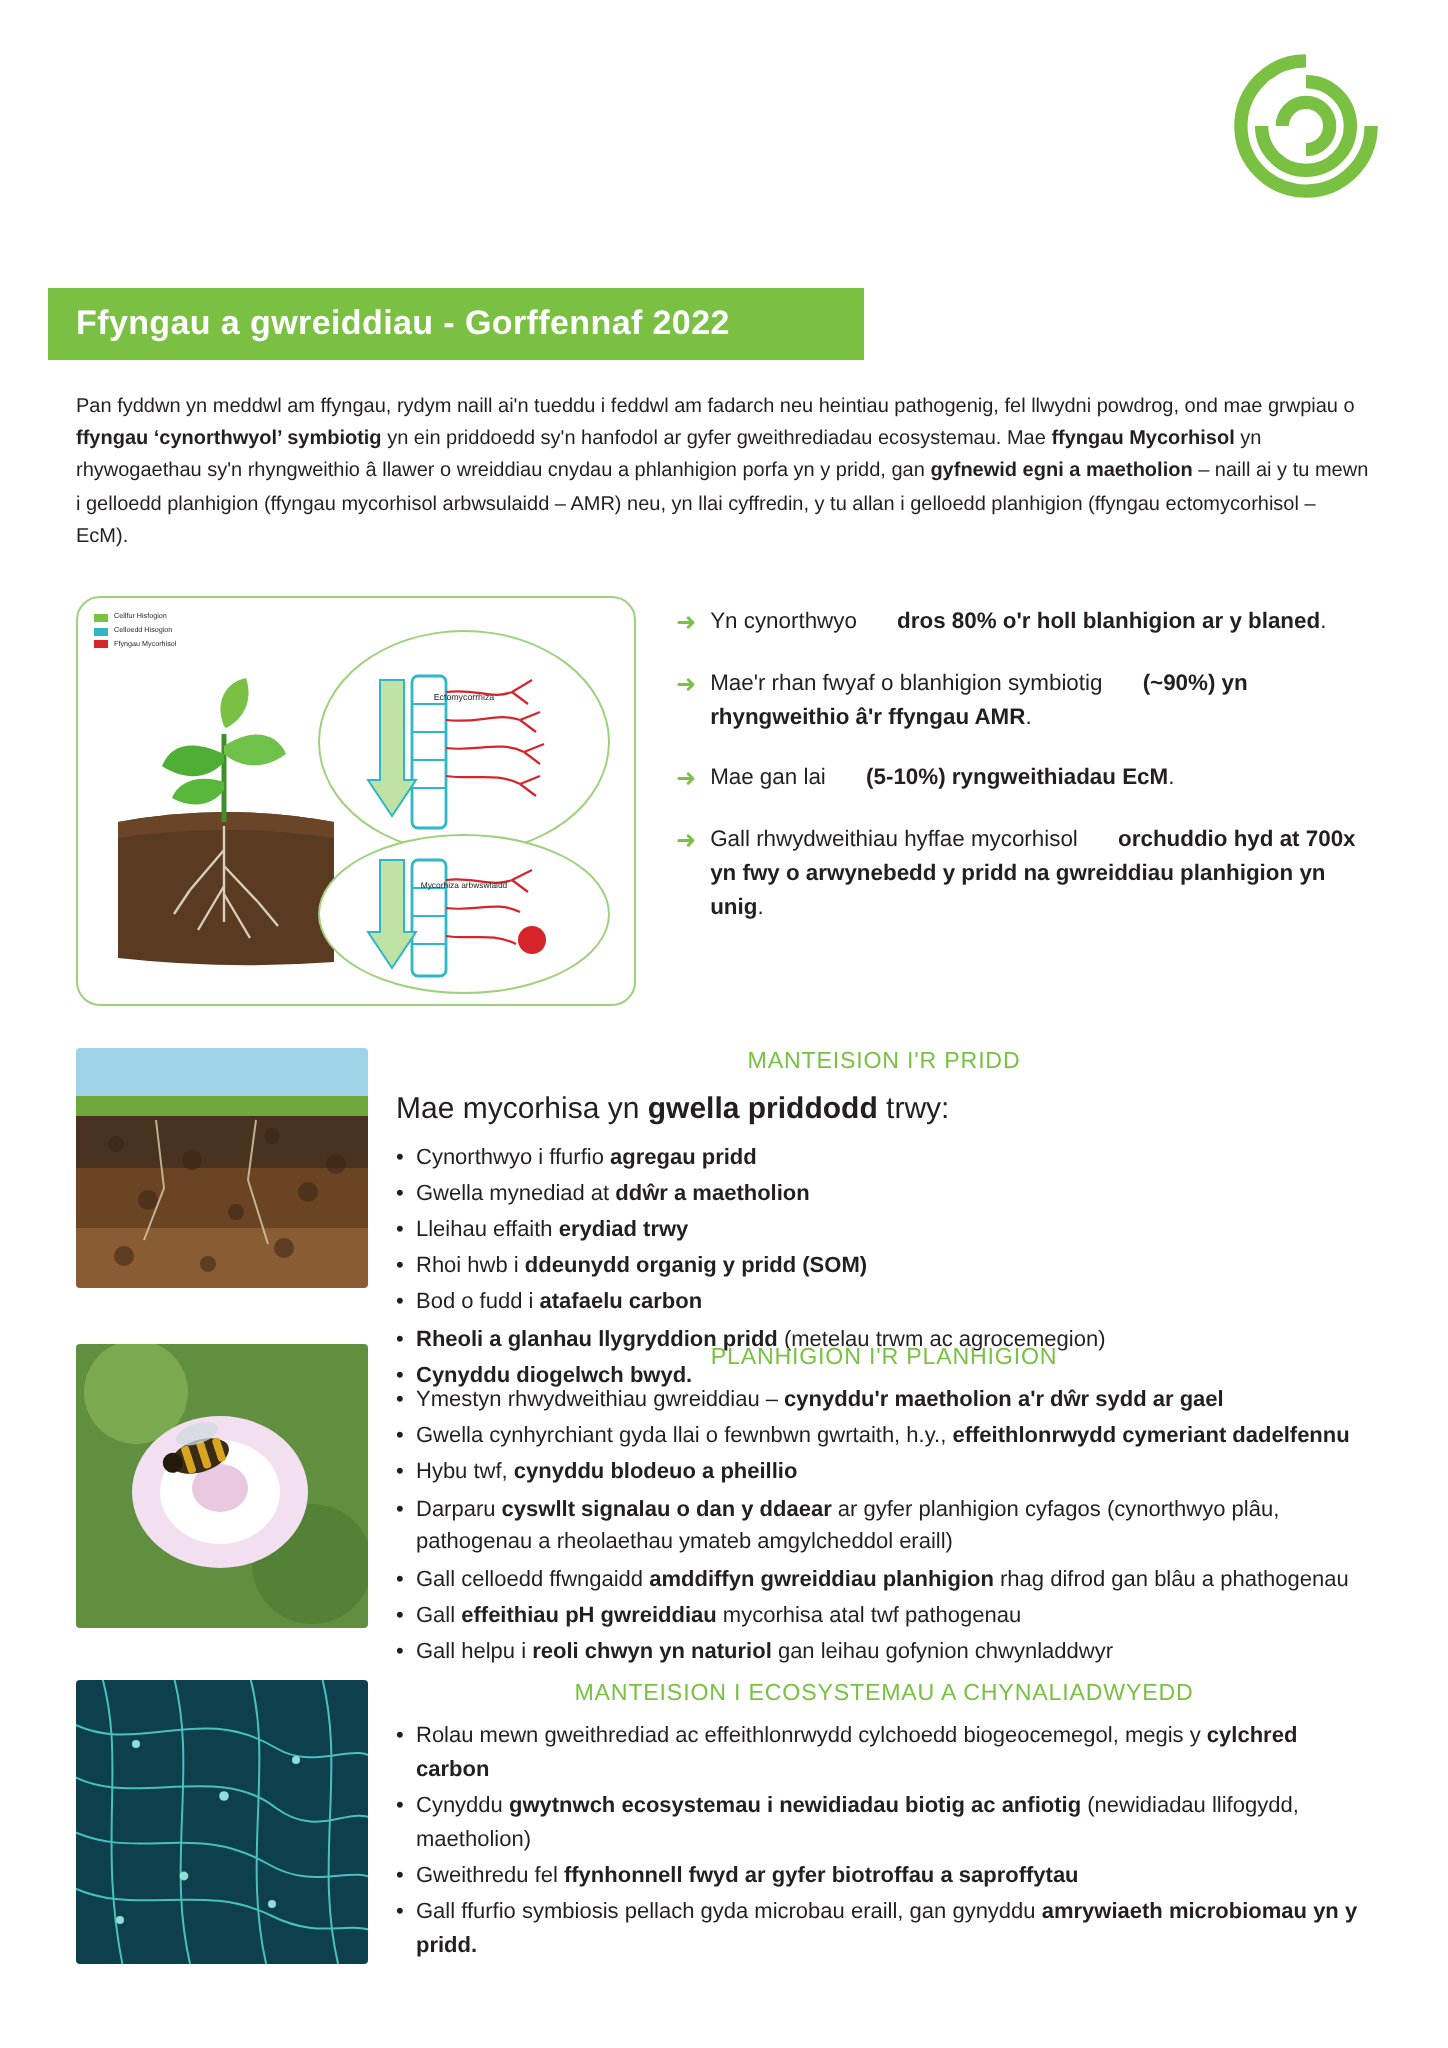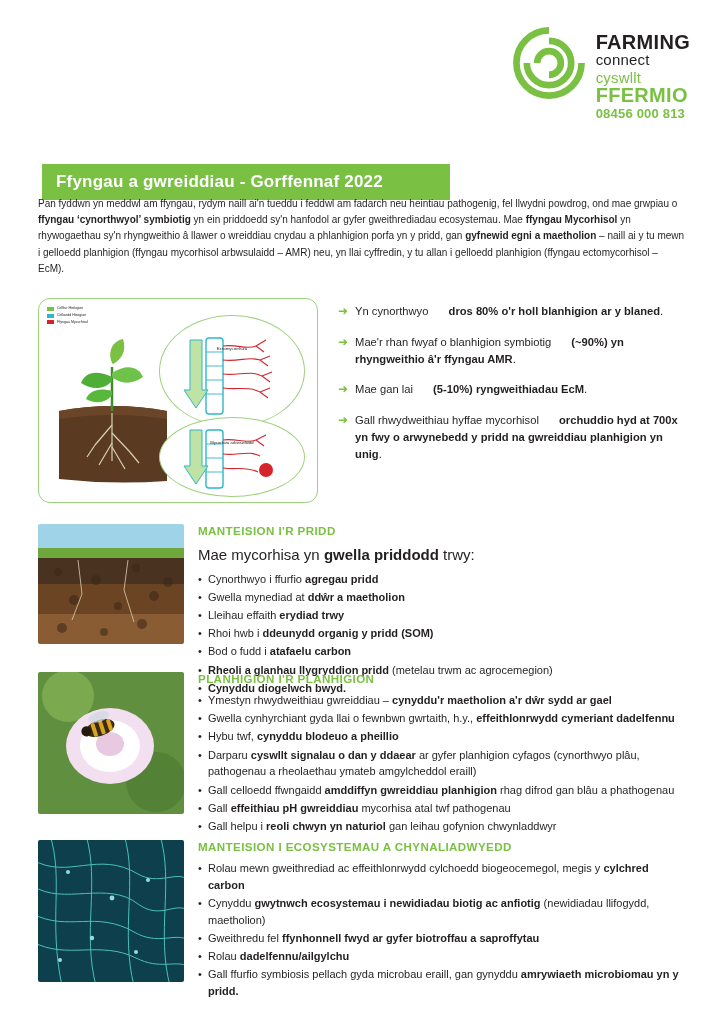--- a/index.html
+++ b/index.html
@@ -22,26 +22,25 @@
   .logo-mark { width:74px; height:74px; position:relative; }
   .logo-text { padding-top:6px; line-height:1.02; }
   .logo-text .l1 { font-size:20px; font-weight:bold; color:#231f20; letter-spacing:0.3px; }
   .logo-text .l2 { font-size:15px; color:#231f20; letter-spacing:0.2px; }
   .logo-text .l3 { font-size:15px; color:#7ac143; letter-spacing:0.2px; margin-top:2px;}
   .logo-text .l4 { font-size:20px; font-weight:bold; color:#7ac143; letter-spacing:0.3px; }
   .logo-text .l5 { font-size:13px; font-weight:bold; color:#7ac143; margin-top:2px; letter-spacing:0.2px;}
 
   
   .title-bar {
-    position:absolute; left:42px; top:144px;
+    position:absolute; left:24px; top:144px;
     width:408px; height:36px;
     background:#7ac143;
     display:flex; align-items:center;
     padding-left:14px;
-    margin-top:20px;
   }
   .title-bar .t {
     color:#ffffff; font-size:17px; font-weight:bold; letter-spacing:0.2px;
   }
 
   
   .intro {
     position:absolute; left:38px; top:196px; width:648px;
     font-size:10px; line-height:1.62; color:#231f20;
   }
@@ -79,22 +78,23 @@
   .arrow-item .ar { color:#7ac143; font-size:12px; line-height:1.35; }
   .arrow-item .tx b { font-weight:bold;padding-left:17px; }
 
   
   .section { position:absolute; left:38px; width:648px; }
   .sec-photo {
     position:absolute; left:0; width:146px; border-radius:2px; overflow:hidden;
   }
   .sec-body { position:absolute; left:160px; width:488px; }
   .sec-head {
-    color:#7ac143; font-size:11.6px; font-weight:bold; letter-spacing:0.4px;
+    color:#7ac143; font-size:11.6px; font-weight:normal; letter-spacing:0.4px;
     margin-bottom:7px;
+    text-align:center;
   }
   .sec-lead { font-size:15px; line-height:1.5; margin-bottom:4px; }
   ul.bl { list-style:none; margin:0; padding:0; }
   ul.bl li {
     position:relative; padding-left:10px; font-size:11px; line-height:1.52;
     margin-bottom:1.5px;
   }
   ul.bl li:before {
     content:"•"; position:absolute; left:0; top:0; color:#231f20;
   }
@@ -113,27 +113,20 @@
       <svg viewBox="0 0 100 100" width="74" height="74" aria-hidden="true">
         <g fill="none" stroke="#7ac143">
           <circle cx="50" cy="50" r="44" stroke-width="9"></circle>
           <path d="M50 6 A44 44 0 0 1 94 50" stroke="#ffffff" stroke-width="11"></path>
           <circle cx="50" cy="50" r="30" stroke-width="9"></circle>
           <path d="M20 50 A30 30 0 0 1 50 20" stroke="#ffffff" stroke-width="11"></path>
           <circle cx="50" cy="50" r="16" stroke-width="9"></circle>
           <path d="M50 66 A16 16 0 0 1 34 50" stroke="#ffffff" stroke-width="11"></path>
         </g>
       </svg>
-    </div>
-    <div class="logo-text">
-      <div class="l1">FARMING</div>
-      <div class="l2">connect</div>
-      <div class="l3">cyswllt</div>
-      <div class="l4">FFERMIO</div>
-      <div class="l5">08456 000 813</div>
     </div>
   </div>
 
   <div class="title-bar">
     <span class="t">Ffyngau a gwreiddiau - Gorffennaf 2022</span>
   </div>
 
   <div class="intro">Pan fyddwn yn meddwl am ffyngau, rydym naill ai'n tueddu i feddwl am fadarch neu heintiau pathogenig, fel llwydni powdrog, ond mae grwpiau o <b>ffyngau ‘cynorthwyol’ symbiotig</b> yn ein priddoedd sy'n hanfodol ar gyfer gweithrediadau ecosystemau. Mae <b>ffyngau Mycorhisol</b> yn rhywogaethau sy'n rhyngweithio â llawer o wreiddiau cnydau a phlanhigion porfa yn y pridd, gan <b>gyfnewid egni a maetholion</b> – naill ai y tu mewn i gelloedd planhigion (ffyngau mycorhisol arbwsulaidd – AMR) neu, yn llai cyffredin, y tu allan i gelloedd planhigion (ffyngau ectomycorhisol – EcM).</div>
 
   <div class="diagram">
@@ -344,19 +337,18 @@
             <circle cx="22" cy="120" r="2"></circle>
         </g>
       </svg>
     </div>
     <div class="sec-body">
       <div class="sec-head">MANTEISION I ECOSYSTEMAU A CHYNALIADWYEDD</div>
       <ul class="bl">
         <li>Rolau mewn gweithrediad ac effeithlonrwydd cylchoedd biogeocemegol, megis y <b>cylchred carbon</b></li>
         <li>Cynyddu <b>gwytnwch ecosystemau i newidiadau biotig ac anfiotig</b> (newidiadau llifogydd, maetholion)</li>
         <li>Gweithredu fel <b>ffynhonnell fwyd ar gyfer biotroffau a saproffytau</b></li>
-        <li>Rolau <b>dadelfennu/ailgylchu</b></li>
         <li>Gall ffurfio symbiosis pellach gyda microbau eraill, gan gynyddu <b>amrywiaeth microbiomau yn y pridd.</b></li>
       </ul>
     </div>
   </div>
 
 </div>
 
 </body></html>

